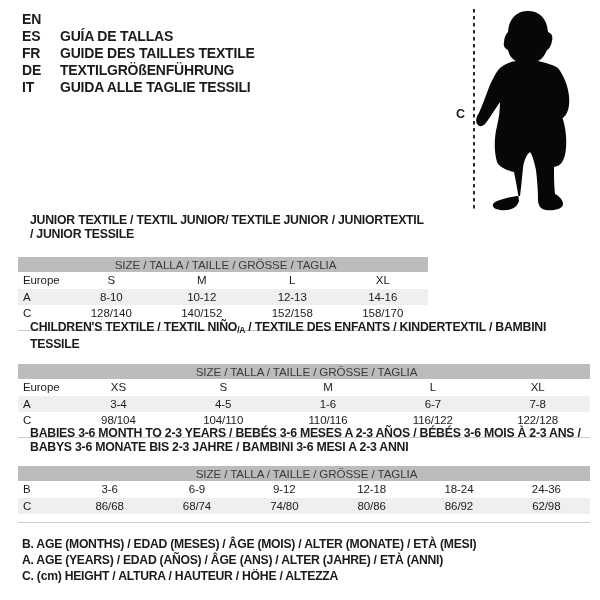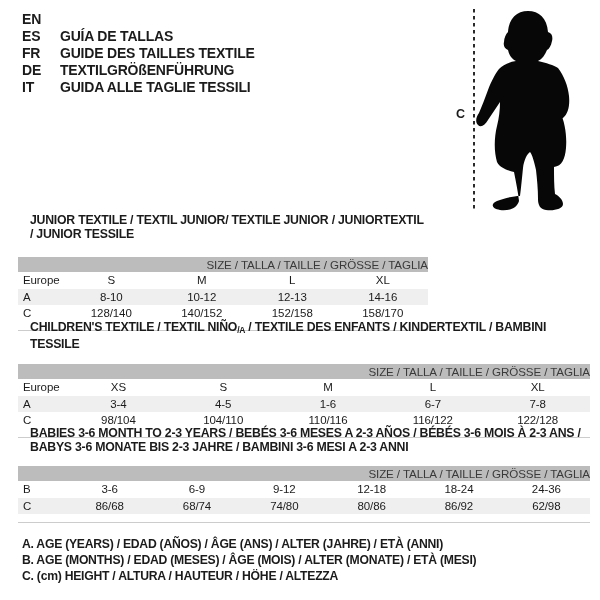--- a/index.html
+++ b/index.html
@@ -20,21 +20,21 @@
   .tbl-section{position:absolute;left:18px;}
   #sec-0{top:213px;width:410px;}
   #sec-1{top:320px;width:572px;}
   #sec-2{top:426px;width:572px;}
   .tbl-title{font-weight:bold;font-size:12.3px;line-height:14px;letter-spacing:-0.25px;margin-left:12px;}
   .subscript{font-size:8.5px;vertical-align:-2px;}
   .gap16{height:16px;} .gap13{height:13px;} .gap12{height:12px;}
   .tbl-bottom{border-bottom:1px solid #cccccc;padding-bottom:8px;}
   table.size-table{width:100%;border-collapse:collapse;table-layout:fixed;font-size:11.5px;letter-spacing:-0.1px;}
   table.size-table col.label-col{width:48px;}
-  tr.band-row th{background:#bcbcbc;color:#3a3a3a;font-weight:normal;text-align:right;
+  tr.band-row th{background:#bcbcbc;color:#3a3a3a;font-weight:normal;text-align:center;
     height:15px;padding:0 0 0 5px;font-size:11.6px;}
   tr.data-row{height:16.5px;}
   tr.data-row td{padding:0;text-align:center;font-weight:normal;}
   tr.data-row td.row-label{text-align:left;padding-left:5px;}
   tr.shaded{background:#efefef;}
   
   .footnotes{position:absolute;left:22px;top:537px;font-weight:bold;font-size:12.2px;
     line-height:15.8px;letter-spacing:-0.25px;}
 </style>
 </head>
@@ -245,16 +245,16 @@
             <td>80/86</td>
             <td>86/92</td>
             <td>62/98</td>
           </tr>
         </tbody>
       </table>
     </div>
   </section>
 
 <div class="footnotes">
+    <div class="footnote-line">B. AGE (MONTHS) / EDAD (MESES) / ÂGE (MOIS) / ALTER (MONATE) / ETÀ (MESI)</div>
     <div class="footnote-line">A. AGE (YEARS) / EDAD (AÑOS) / ÂGE (ANS) / ALTER (JAHRE) / ETÀ (ANNI)</div>
-    <div class="footnote-line">B. AGE (MONTHS) / EDAD (MESES) / ÂGE (MOIS) / ALTER (MONATE) / ETÀ (MESI)</div>
     <div class="footnote-line">C. (cm) HEIGHT / ALTURA / HAUTEUR / HÖHE / ALTEZZA</div>
   </div>
 
 </body></html>

